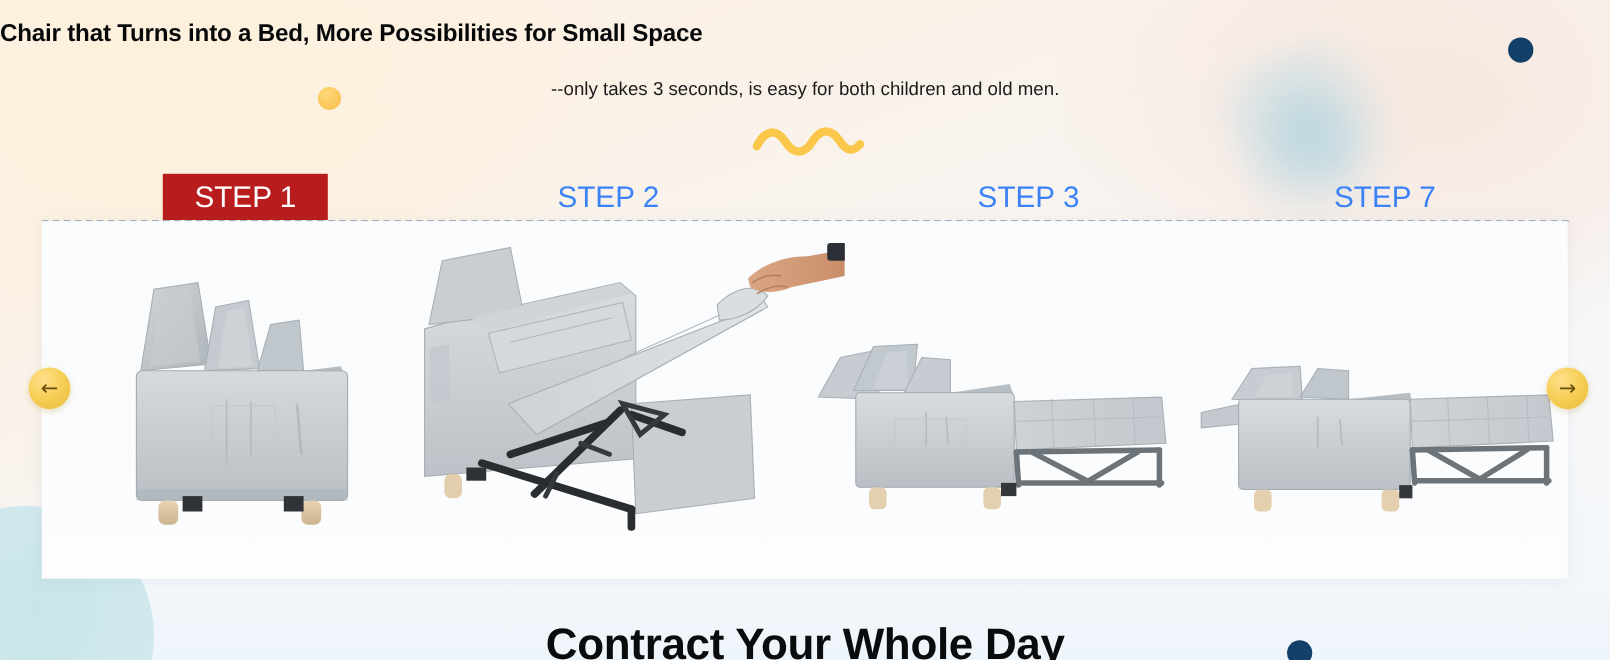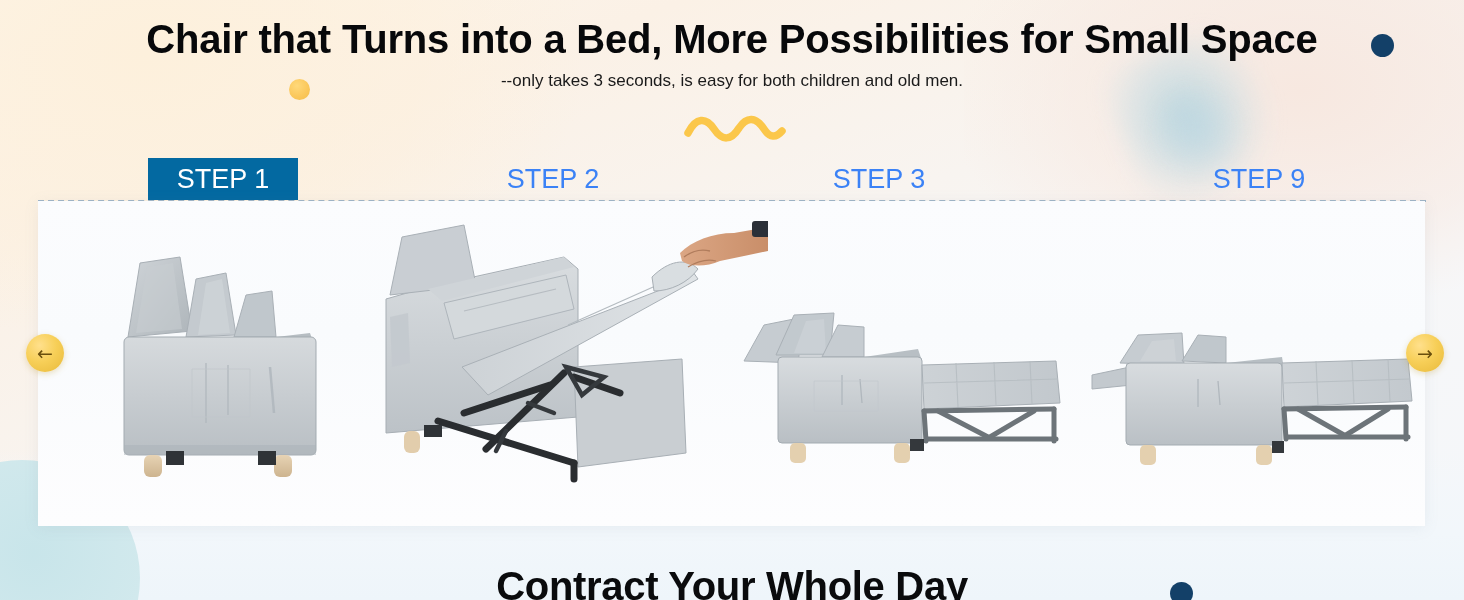--- a/index.html
+++ b/index.html
@@ -41,21 +41,21 @@
   .bg-circle-cyan{
     position:absolute; left:-96px; bottom:-96px; width:236px; height:236px;
     border-radius:50%;
     background:radial-gradient(circle at 55% 40%, #c6e4e9 0%, #cfe8ec 55%, #dcedf0 100%);
     opacity:.95;
   }
 
   
   .headline{
     position:absolute; left:0; right:0; top:17px;
-    text-align:center; font-size:40px; font-weight:bold;
+    font-size:22px; font-weight:bold;
     color:#07080a; letter-spacing:-.2px; white-space:nowrap;
   }
   .dot-navy{
     position:absolute; border-radius:50%; background:#134068;
   }
   .dot-top{ left:1371px; top:34px; width:23px; height:23px; }
   .dot-bottom{ left:1170px; top:582px; width:23px; height:23px; }
 
   .subline{
     position:absolute; left:0; right:0; top:71px;
@@ -70,21 +70,21 @@
 
   
   .steps{
     position:absolute; left:38px; top:158px; width:1388px; height:44px;
   }
   .step{
     position:absolute; top:0; height:42px; line-height:42px;
     font-size:27px; color:#3b82f6; text-align:center; white-space:nowrap;
   }
   .step.active{
-    background:#0369a1; color:#ffffff;
+    background:#b91c1c; color:#ffffff;
   }
   .tabs-rule{
     position:absolute; left:38px; top:200px; width:1388px; height:0;
     border-top:2px dashed #9fb4c6;
   }
 
   
   .panel{
     position:absolute; left:38px; top:201px; width:1387px; height:325px;
     background:linear-gradient(180deg,#fbfcfe 0%,#f9fbfd 40%,#fdfdfe 100%);
@@ -131,22 +131,22 @@
 
 <div class="squiggle">
   <svg viewBox="0 0 102 30" width="102" height="30">
     <path d="M4 19 C 12 3, 22 3, 30 15 C 38 27, 47 27, 55 14 C 63 2, 72 3, 80 15 C 86 24, 92 24, 98 17" fill="none" stroke="#fbc74a" stroke-width="7.5" stroke-linecap="round"></path>
   </svg>
 </div>
 
 <div class="steps">
   <div class="step active" style="left:110px;width:150px">STEP 1</div>
   <div class="step" style="left:440px;width:150px">STEP 2</div>
-  <div class="step" style="left:766px;width:150px">STEP 3</div>
-  <div class="step" style="left:1146px;width:150px">STEP 9</div>
+  <div class="step" style="left:822px;width:150px">STEP 3</div>
+  <div class="step" style="left:1146px;width:150px">STEP 7</div>
 </div>
 <div class="tabs-rule"></div>
 
 <div class="panel">
   <div class="panel-inner">
 
     <div class="slide" style="left:72px;top:44px;">
       <svg width="230" height="240" viewBox="0 0 230 240">
         <defs>
           <linearGradient id="fab1" x1="0" y1="0" x2="0" y2="1">

